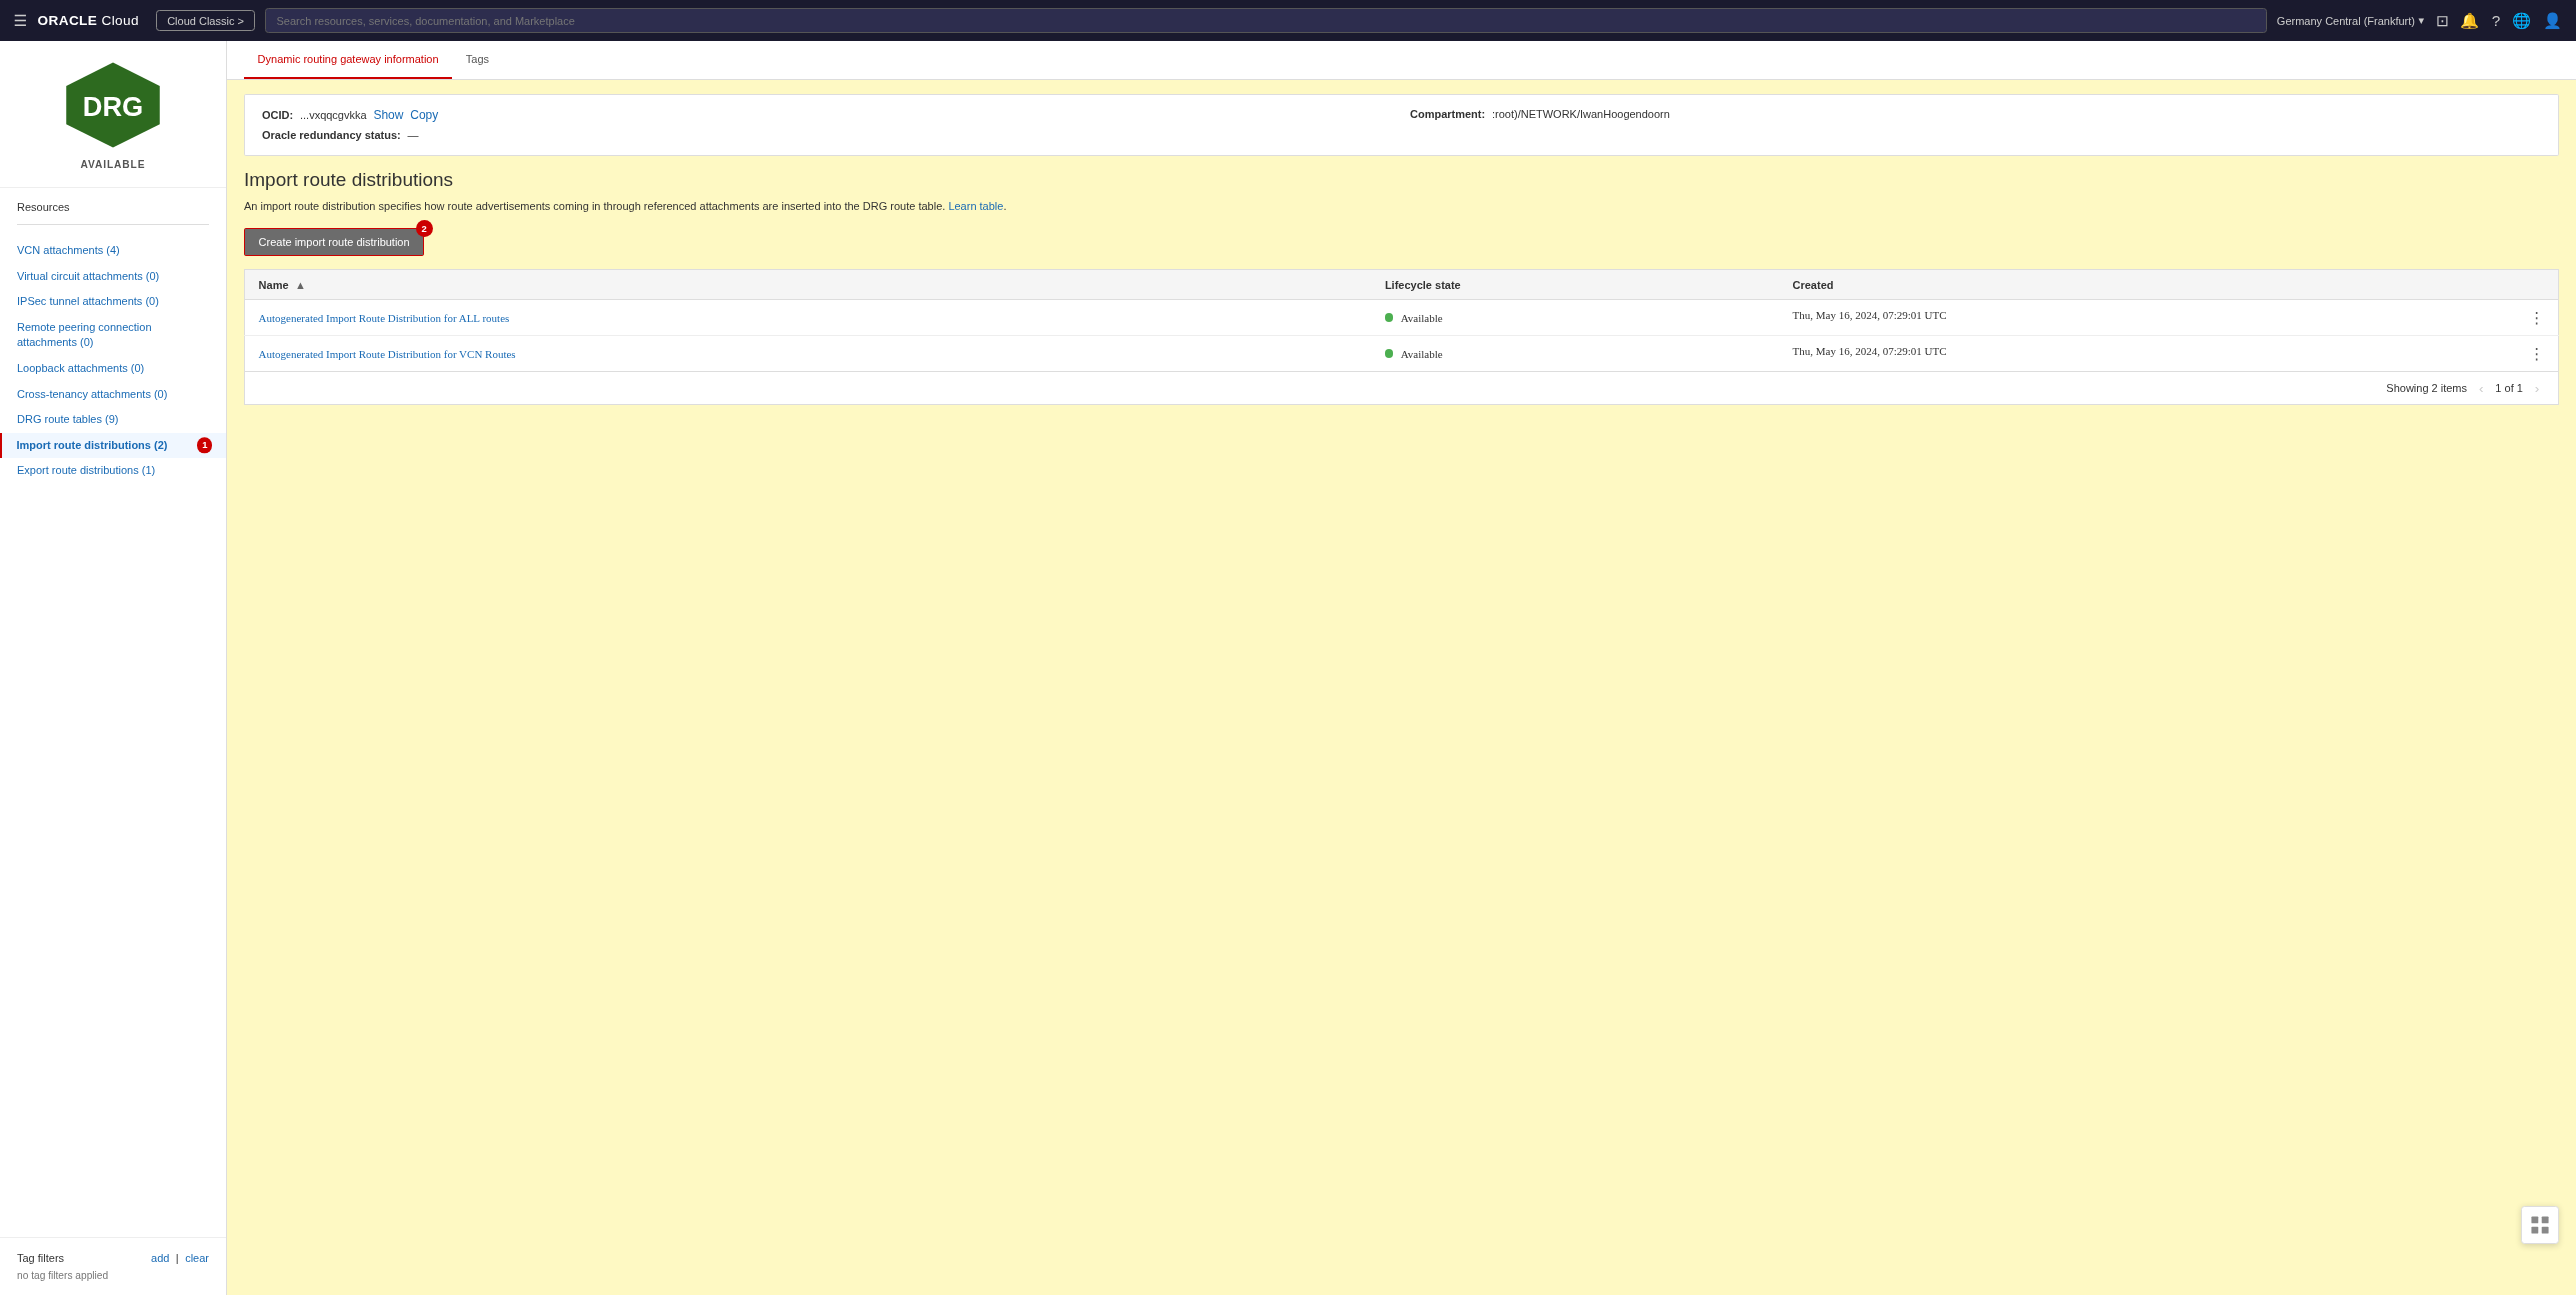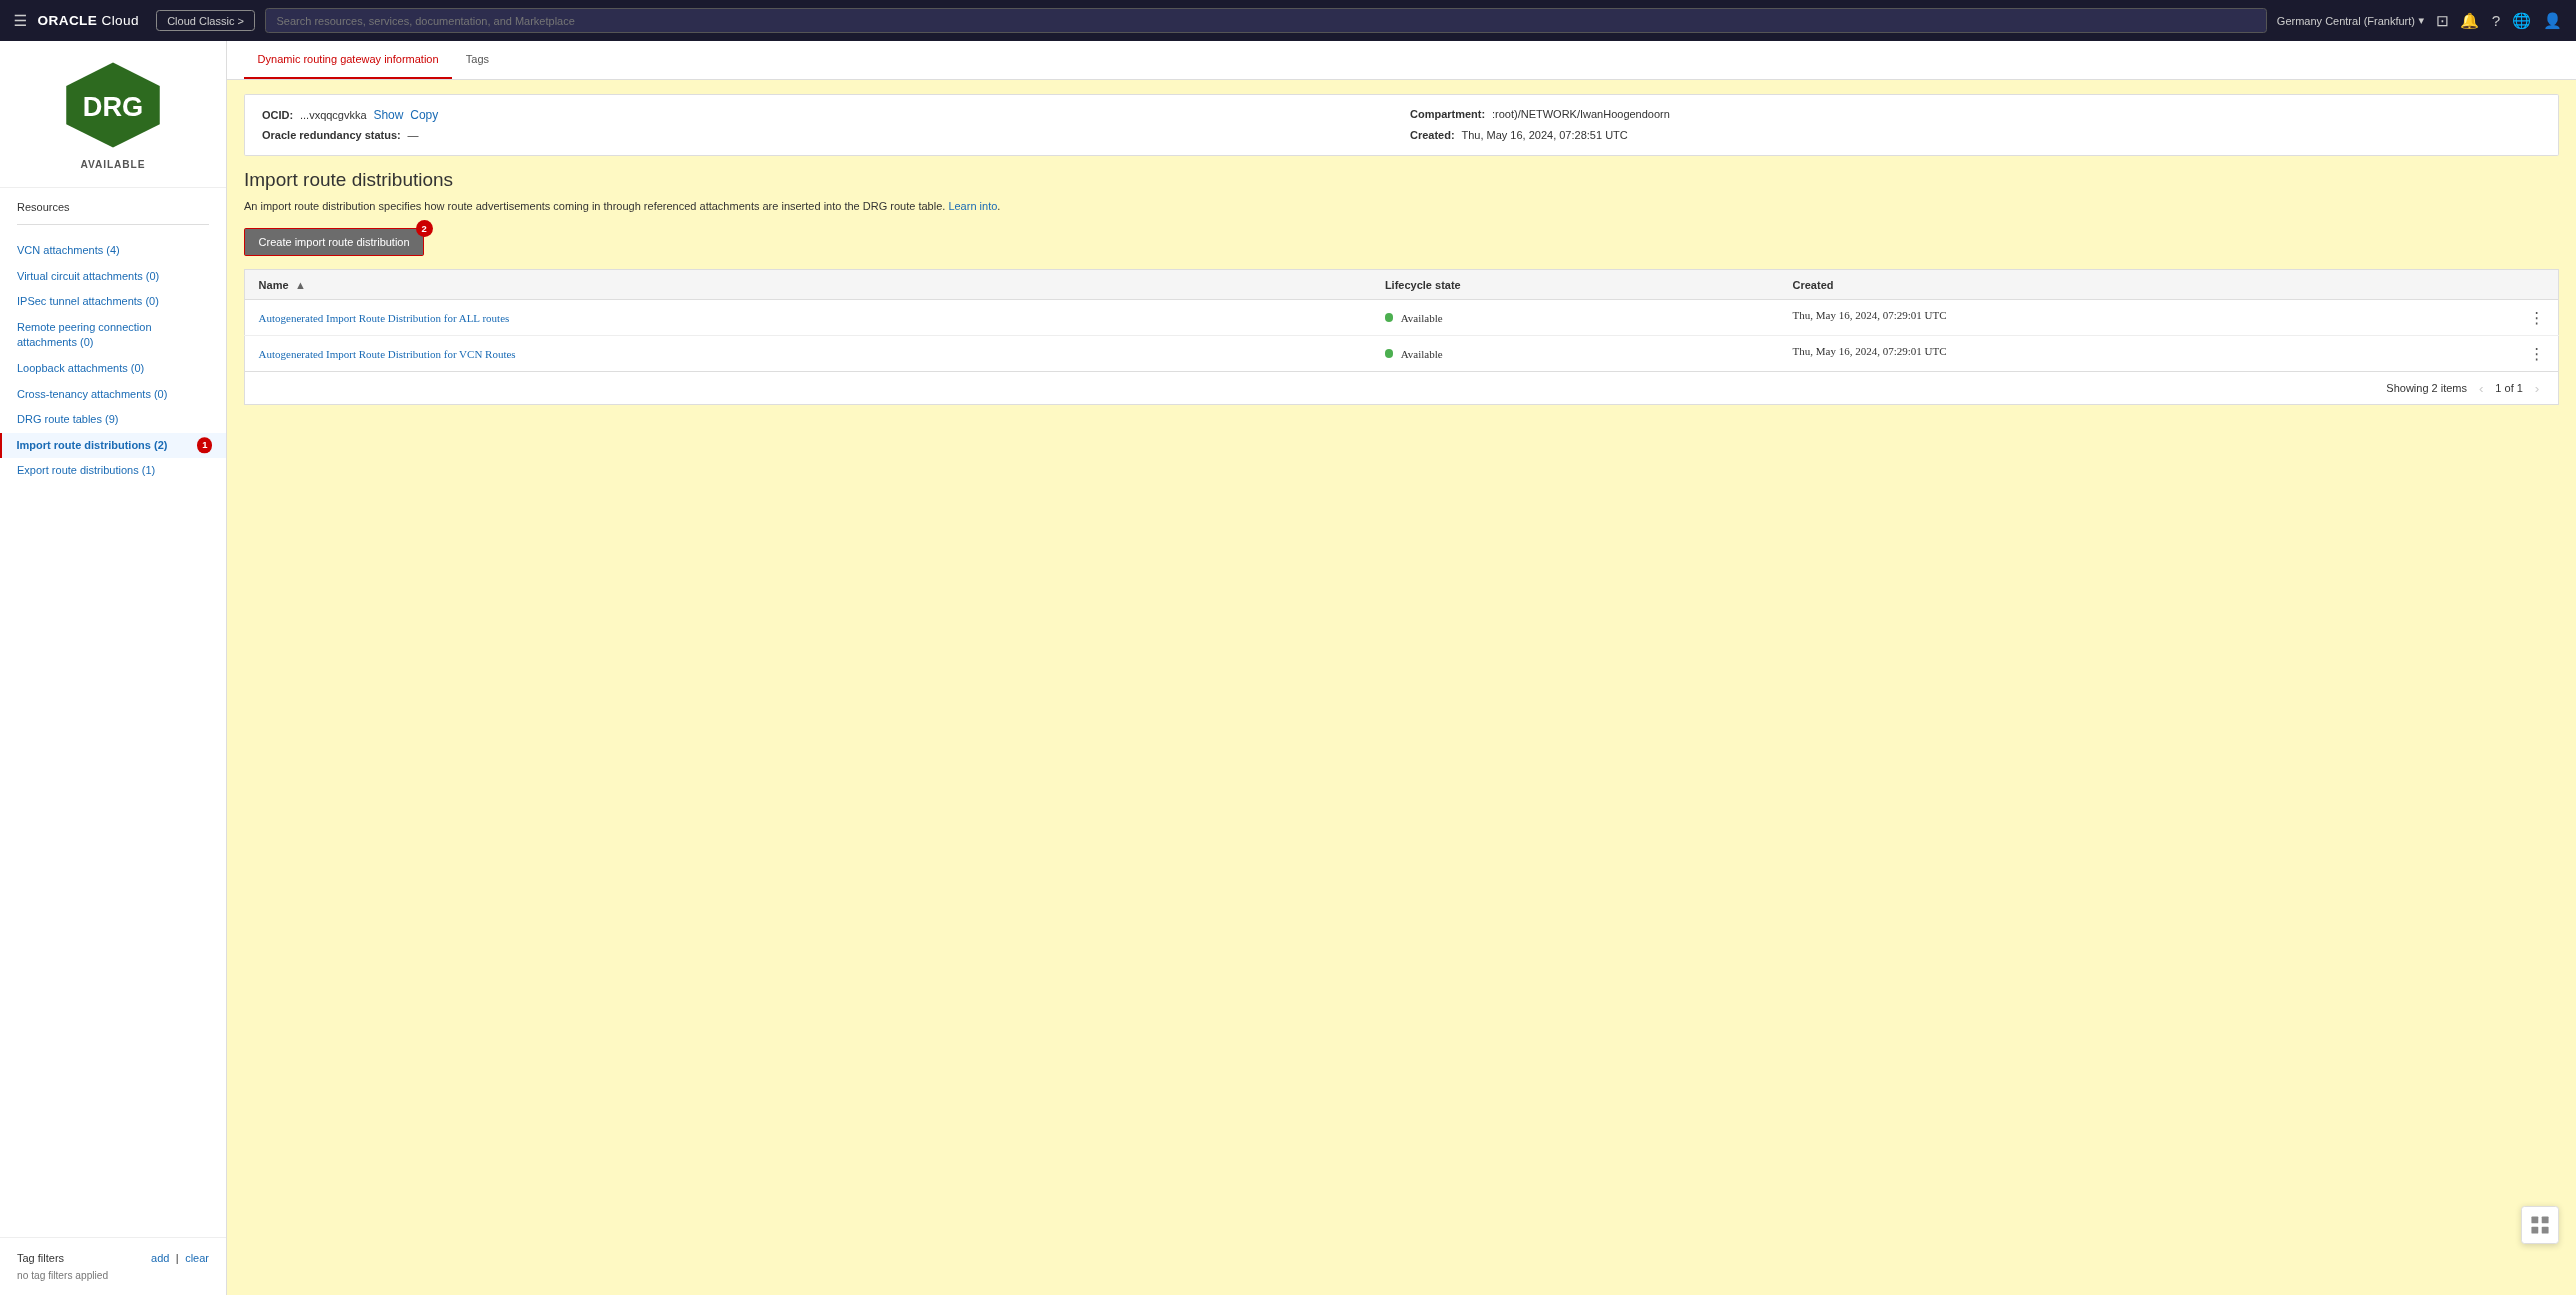--- a/index.html
+++ b/index.html
@@ -407,32 +407,28 @@
           <a class="info-link">Copy</a>
         </div>
         <div class="info-row">
           <span class="info-label">Compartment:</span>
           <span class="info-value">:root)/NETWORK/IwanHoogendoorn</span>
         </div>
         <div class="info-row">
           <span class="info-label">Oracle redundancy status:</span>
           <span class="info-value">—</span>
         </div>
-        <div class="info-row">
-          <span class="info-label">Created:</span>
-          <span class="info-value">Thu, May 16, 2024, 07:28:51 UTC</span>
-        </div>
       </div>
     </div>
 
     <div class="distributions-section">
       <h2 class="section-title">Import route distributions</h2>
       <p class="section-desc">
         <span>An import route distribution specifies how route advertisements coming in through referenced attachments are inserted into the DRG route table.</span>
-        <a class="info-link">Learn into</a>.
+        <a class="info-link">Learn table</a>.
       </p>
 
       <div class="create-btn-wrapper">
         <button class="create-btn">Create import route distribution</button>
         <span class="step-badge">2</span>
       </div>
 
       
       <table class="data-table">
         <thead>

